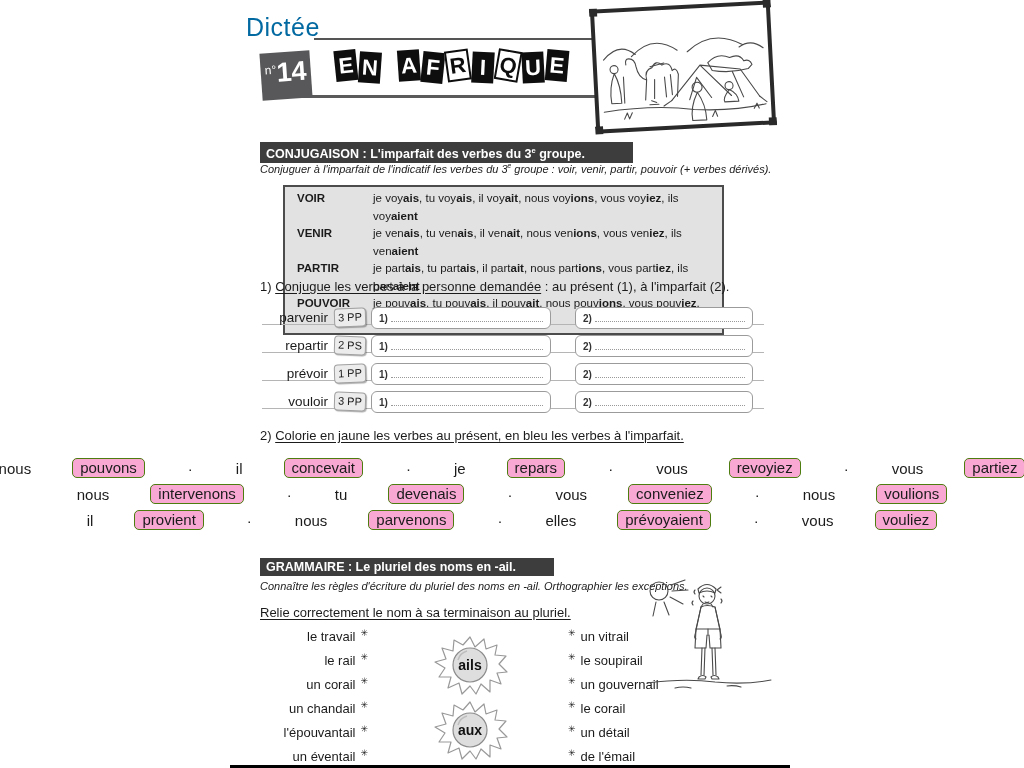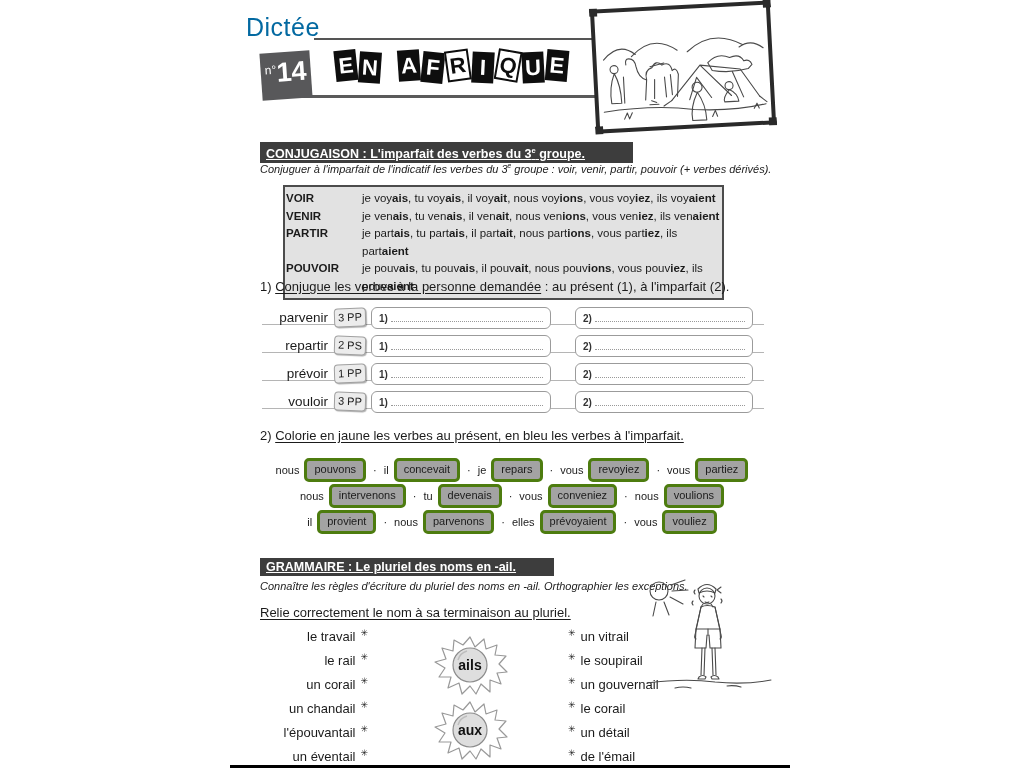--- a/index.html
+++ b/index.html
@@ -17,33 +17,33 @@
   .badge-num{font-size:27px;font-weight:bold;margin-top:5px;}
   .title-tiles{position:absolute;left:334px;top:51px;height:38px;white-space:nowrap;z-index:3;}
   .tile-group{display:inline-block;margin-right:15px;}
   .tile{display:inline-block;width:22px;height:31px;line-height:31px;margin:0 1px;text-align:center;
         background:#0e0e0e;color:#fff;font-weight:bold;font-size:22px;vertical-align:middle;}
   .tile-inv{background:#fff;color:#0e0e0e;border:2px solid #0e0e0e;width:20px;height:27px;line-height:27px;box-sizing:content-box;}
   .scene{position:absolute;left:592px;top:4px;transform:rotate(-3deg);}
 
   
   .bar{position:absolute;background:#3d3d3d;color:#fff;font-weight:bold;font-size:12.5px;
-       line-height:16px;padding:1px 6px;box-sizing:border-box;text-decoration:underline;}
+       line-height:16px;padding:1px 6px;box-sizing:border-box;}
   .bar sup{font-size:.6em;}
   #conj-bar{left:260px;top:142px;width:373px;}
   #gram-bar{left:260px;top:558px;width:294px;}
   .objective{position:absolute;font-style:italic;font-size:11px;color:#222;}
   #conj-obj{left:260px;top:162px;}
   #gram-obj{left:260px;top:580px;}
   .objective sup{font-size:.6em;}
 
   
   .conj-table{position:absolute;left:283px;top:185px;width:441px;background:#e2e2e2;
               border:2px solid #4c4c4c;box-sizing:border-box;padding:3px 0;}
-  .t-row{display:grid;grid-template-columns:76px 1fr;font-size:11.5px;line-height:17.5px;padding:0 1px;}
+  .t-row{display:grid;grid-template-columns:76px 1fr;font-size:11.5px;line-height:17.5px;padding:0 12px;}
   .t-verb{font-weight:bold;}
 
   
   .ex-title{position:absolute;font-size:13px;font-weight:normal;}
   #ex1-title{left:260px;top:279px;}
   #ex2-title{left:260px;top:428px;}
   .u{text-decoration:underline;text-underline-offset:2px;}
 
   
   .ex1-line{position:absolute;height:1px;background:#b5b5b5;left:262px;width:502px;}
@@ -51,23 +51,23 @@
   .ex1-badge{position:absolute;left:334px;width:30px;height:17px;line-height:17px;text-align:center;
              font-size:11px;background:#ececec;border:1px solid #a0a0a0;border-radius:4px;
              box-shadow:1px 1px 1px rgba(0,0,0,.3);}
   .ans-box{position:absolute;height:22px;background:#fff;border:1px solid #9b9b9b;border-radius:6px;
            box-sizing:border-box;display:flex;align-items:flex-end;padding:3px 7px 4px;}
   .ans-label{font-size:10px;font-weight:bold;color:#333;}
   .ans-leader{flex:1;border-bottom:1px dotted #999;margin:0 0 2px 3px;}
 
   
   .ex2-line{position:absolute;left:260px;width:504px;display:flex;justify-content:center;
-            align-items:center;font-size:11px;}
+            align-items:center;font-size:15px;gap:36px;}
   .ex2-pron{margin-right:5px;}
-  .verb-box{display:inline-block;border:3px solid #4d7c0f;border-radius:5px;background:#a3a3a3;
+  .verb-box{display:inline-block;border:1px solid #4d7c0f;border-radius:5px;background:#f9a8d4;
             padding:0 7px;height:18px;line-height:17px;}
   .ex2-sep{margin:0 7px;color:#222;}
 
   
   #gram-instr{left:260px;top:605px;}
   .match-col{position:absolute;top:629px;}
   #match-left{left:258px;width:110px;}
   #match-right{left:568px;width:210px;}
   .match-row{height:24px;display:flex;align-items:flex-start;gap:5px;font-size:13px;}
   #match-left .match-row{justify-content:flex-end;}

